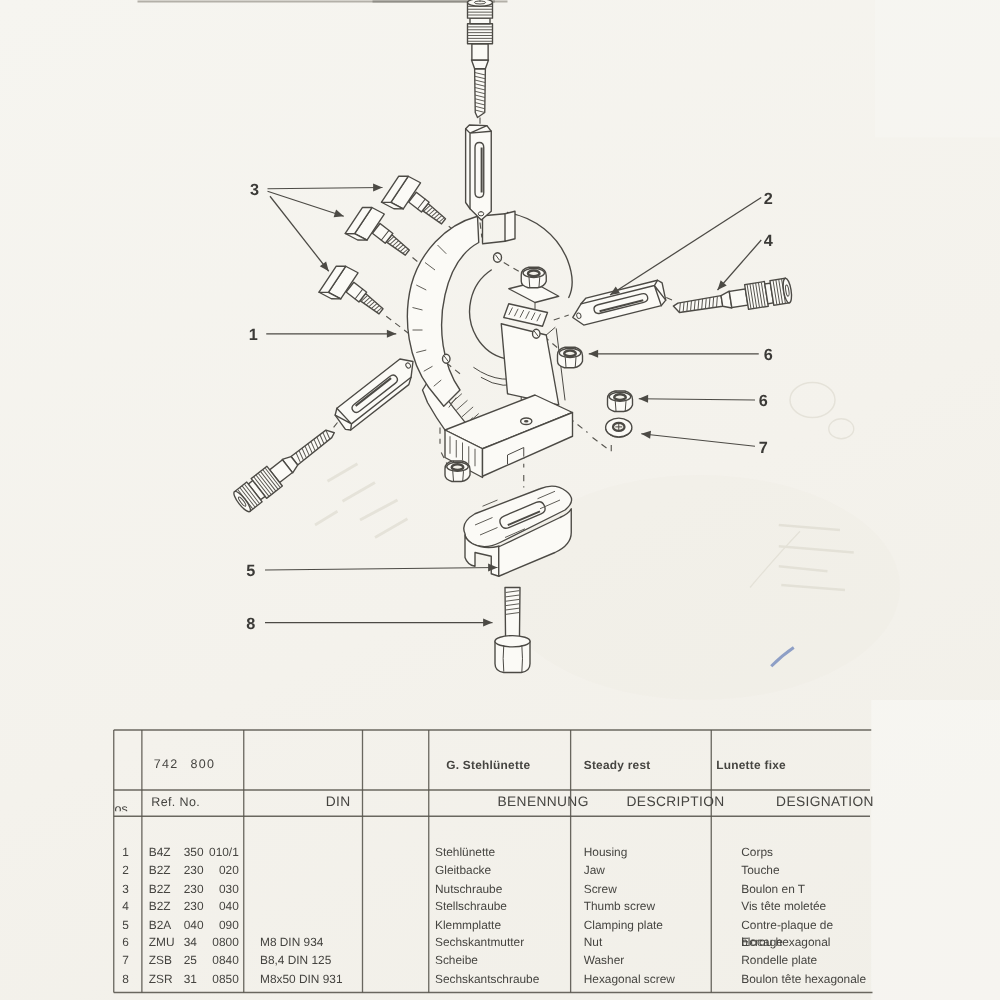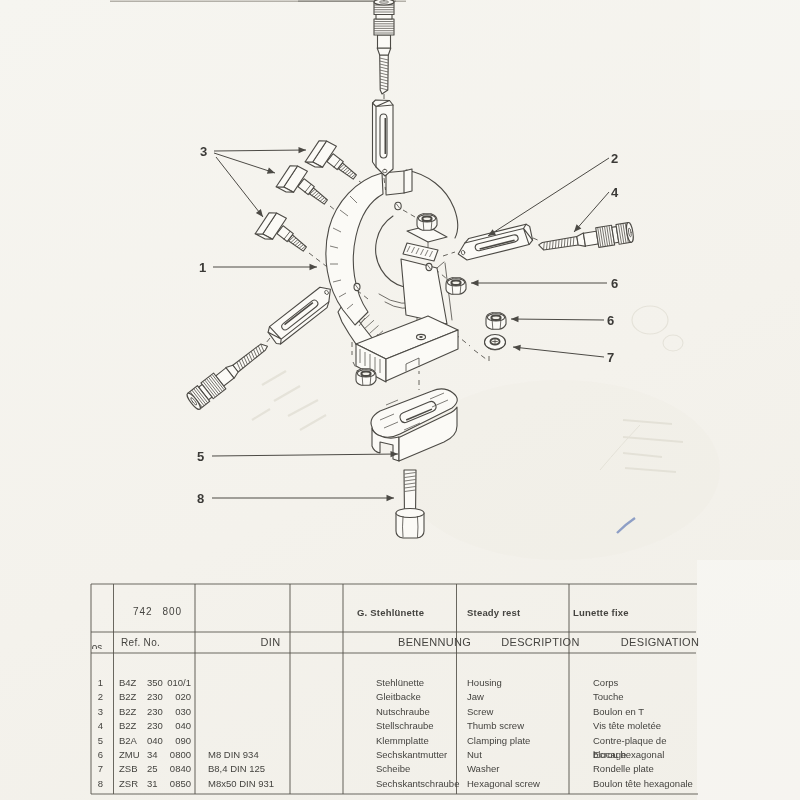--- a/index.html
+++ b/index.html
@@ -27,21 +27,21 @@
   .pos-clip{left:91px;top:637px;width:22px;height:12px;overflow:hidden;}
   .pos-clip span{display:inline-block;margin-left:-6px;font-size:10px;}
   #rows-host{position:absolute;left:91px;top:676px;width:610px;}
   .trow{position:relative;height:14.4px;font-size:9.5px;line-height:14.4px;}
   .cell{position:absolute;top:0;}
   .c-pos{left:0;width:12px;text-align:right;}
   .c-ref1{left:28px;}
   .c-ref2{left:56px;}
   .c-ref3{left:62px;width:38px;text-align:right;}
   .c-din{left:117px;}
-  .c-de{left:257px;margin-left:28px;}
+  .c-de{left:257px;}
   .c-en{left:376px;}
   .c-fr{left:481px;margin-left:21px;}
 </style>
 </head>
 <body>
 
 <div id="stage">
 
 <svg id="diagram-svg" width="800" height="800" viewBox="0 0 800 800">
   <defs>
@@ -331,21 +331,21 @@
     <line class="tln" x1="113.5" y1="584" x2="113.5" y2="794"></line>
     <line class="tln" x1="195" y1="584" x2="195" y2="794"></line>
     <line class="tln" x1="290" y1="584" x2="290" y2="794"></line>
     <line class="tln" x1="343" y1="584" x2="343" y2="794"></line>
     <line class="tln" x1="456.5" y1="584" x2="456.5" y2="794"></line>
     <line class="tln" x1="569" y1="584" x2="569" y2="794"></line>
   </g>
 </svg>
 
 <div class="tablelayer">
-  <div class="abs h1" style="left:133px;top:606px">742 800</div>
+  <div class="abs h1" style="left:123px;top:606px">742 800</div>
   <div class="abs h1b" style="left:357px;top:607px">G. Stehlünette</div>
   <div class="abs h1b" style="left:467px;top:607px">Steady rest</div>
   <div class="abs h1b" style="left:573px;top:607px">Lunette fixe</div>
 
   <div class="abs pos-clip">
     <span>Pos</span>
   </div>
   <div class="abs h2" style="left:121px;top:637px">Ref. No.</div>
   <div class="abs h2c" style="left:195px;top:636px;width:95px">DIN</div>
   <div class="abs h2c" style="left:343px;top:636px;width:127px">BENENNUNG</div>

